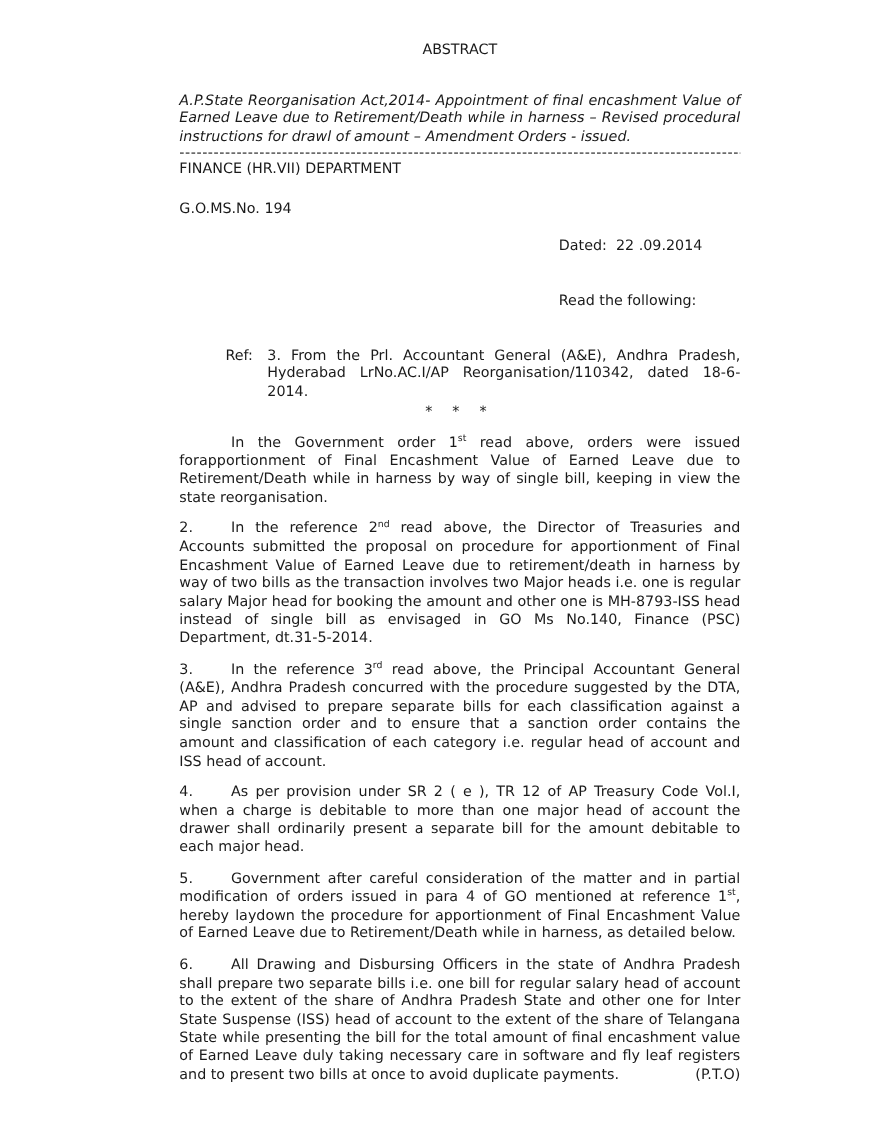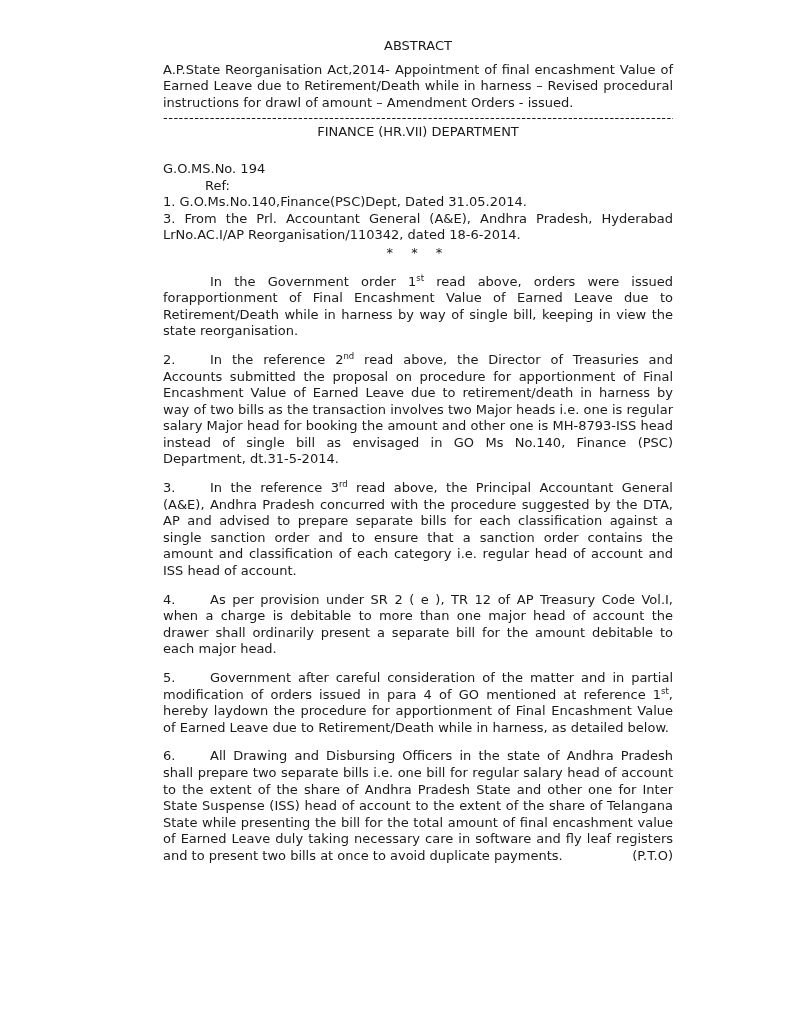--- a/index.html
+++ b/index.html
@@ -7,31 +7,31 @@
     width: 791px; height: 1024px;
     background: #ffffff;
     overflow: hidden;
     font-family: "DejaVu Sans", "Liberation Sans", sans-serif;
     font-size: 13px;
     line-height: 16.6px;
     color: #1a1a1a;
   }
   .content { padding: 38px 118px 0 163px; }
   .center { text-align: center; }
-  .subject { margin-top: 7px; text-align: justify; }
+  .subject { margin-top: 29px; text-align: justify; font-style: italic; }
   .dashes {
     height: 13px; line-height: 13px;
     overflow: hidden; white-space: nowrap;
     letter-spacing: 0.5px;
   }
-  .dept { text-align: center; }
+  .dept { }
   .go-row { display: flex; margin-top: 20px; }
   .go-left { flex: 1; }
   .go-right { width: 165px; white-space: pre; }
-  .ref-row { display: flex; flex-direction: column; }
+  .ref-row { display: flex; }
   .ref-label { width: 80px; padding-left: 42px; box-sizing: border-box; }
   .ref-items { flex: 1; }
   .ref-item { text-align: justify; }
   .stars { text-align: center; letter-spacing: 7px; margin-top: 1px; }
   .para { margin-top: 12px; text-align: justify; position: relative; }
   .pnum { display: inline-block; width: 47px; }
   sup.ord { font-size: 8.5px; line-height: 0; vertical-align: super; }
   .pto { position: absolute; right: 0; bottom: 0; background: #ffffff; padding-left: 6px; }
 </style>
 </head>
@@ -42,26 +42,29 @@
   <div class="center">ABSTRACT</div>
 
   <div class="subject">A.P.State Reorganisation Act,2014- Appointment of final encashment Value of Earned Leave due to Retirement/Death while in harness – Revised procedural instructions for drawl of amount – Amendment Orders - issued.</div>
 
   <div class="dashes">------------------------------------------------------------------------------------------------------------------------</div>
 
   <div class="dept">FINANCE (HR.VII) DEPARTMENT</div>
 
   <div class="go-row">
     <div class="go-left">G.O.MS.No. 194</div>
+    <div class="go-right">
+      <div>Dated:  22 .09.2014</div>
+      <div>Read the following:</div>
+    </div>
   </div>
 
   <div class="ref-row">
     <div class="ref-label">Ref:</div>
     <div class="ref-items">
-      <div class="ref-item">1. G.O.Ms.No.140,Finance(PSC)Dept, Dated 31.05.2014.</div>
       <div class="ref-item">3. From the Prl. Accountant General (A&amp;E), Andhra Pradesh, Hyderabad LrNo.AC.I/AP Reorganisation/110342, dated 18-6-2014.</div>
     </div>
   </div>
 
   <div class="stars">* * *</div>
 
   <div class="para">
     <span class="pnum"></span><span>In the Government order 1</span><sup class="ord">st</sup><span> read above, orders were issued forapportionment of Final Encashment Value of Earned Leave due to Retirement/Death while in harness by way of single bill, keeping in view the state reorganisation.</span>
   </div>
 

